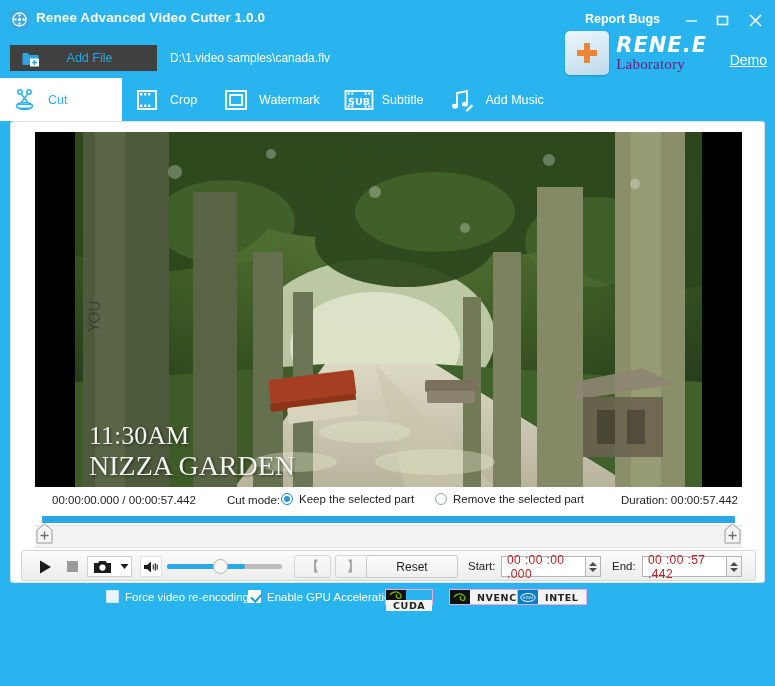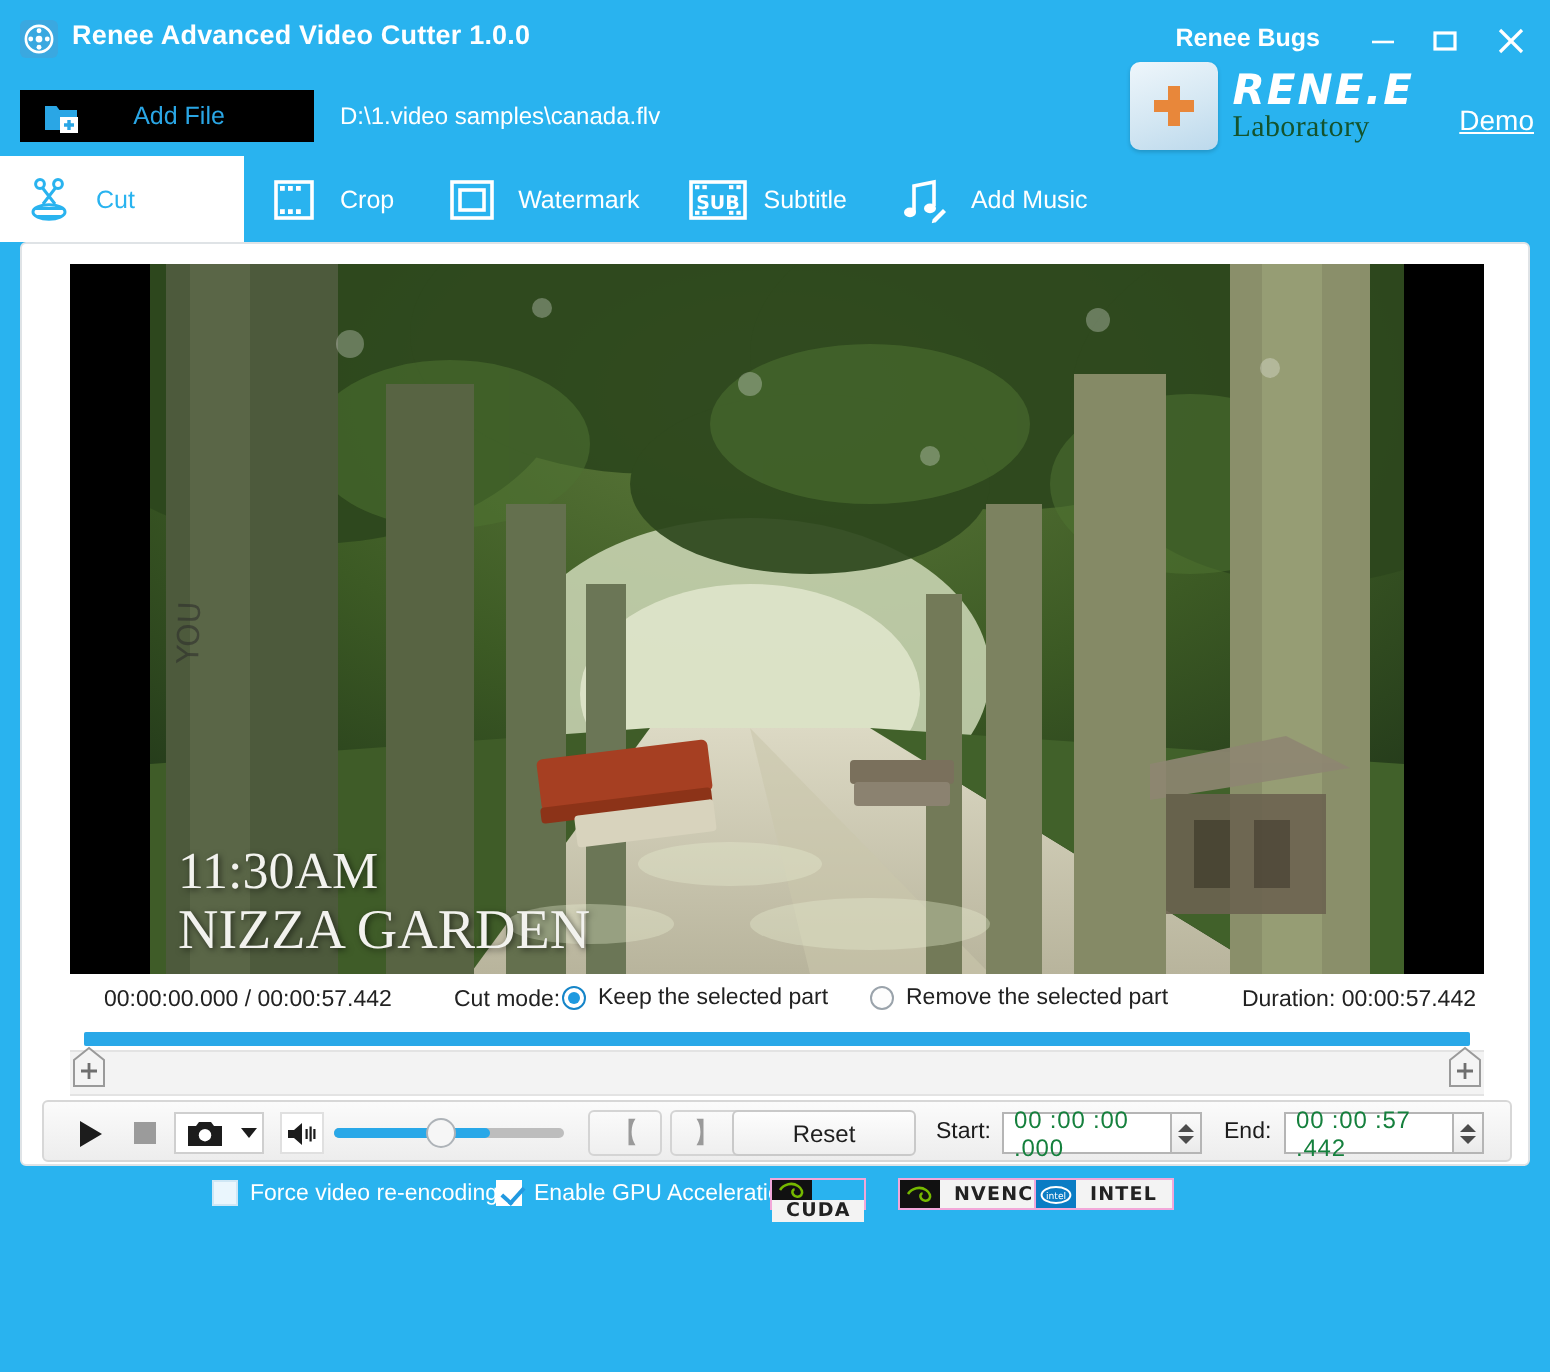--- a/index.html
+++ b/index.html
@@ -34,21 +34,21 @@
     color: #fff; display: flex; align-items: center; justify-content: center;
     cursor: pointer;
   }
   .btn-min  { right: 72px; }
   .btn-max  { right: 41px; }
   .btn-close{ right: 8px; }
 
   
   .addfile-btn {
     position: absolute; left: 10px; top: 45px; width: 147px; height: 26px;
-    background: #000000; border: none; cursor: pointer;
+    background: #404040; border: none; cursor: pointer;
     display: flex; align-items: center;
   }
   .addfile-icon { margin-left: 12px; display: flex; }
   .addfile-label {
     flex: 1; text-align: center; margin-right: 18px;
     font-size: 12.5px; color: #2aa6e5;
   }
   .file-path {
     position: absolute; left: 170px; top: 51px;
     font-size: 12px; color: #ffffff; white-space: nowrap;
@@ -66,21 +66,21 @@
     display: flex; align-items: center; justify-content: center;
     box-shadow: 0 1px 2px rgba(0,0,0,.18);
   }
   .logo-text { margin-left: 7px; line-height: 1; }
   .logo-main {
     font-family: "DejaVu Sans", sans-serif;
     font-size: 21px; font-weight: bold; font-style: italic;
     color: #ffffff; letter-spacing: 1px;
   }
   .logo-sub {
-    font-size: 15px; color: #14532d; margin-top: 1px;
+    font-size: 15px; color: #701a75; margin-top: 1px;
     font-family: "Liberation Serif", serif; letter-spacing: .2px;
   }
   .demo-link {
     position: absolute; right: 8px; top: 52px;
     font-size: 14px; color: #ffffff; text-decoration: underline;
     cursor: pointer;
   }
 
   
   .tabs {
@@ -213,21 +213,21 @@
     display: flex; align-items: center; justify-content: center;
   }
   .tf-label {
     position: absolute; top: 9px; font-size: 11.5px; color: #1c1c1c;
   }
   .lbl-start { left: 446px; }
   .lbl-end   { left: 590px; }
   .tf-box {
     position: absolute; top: 5px; height: 21px;
     background: #fff; border: 1px solid #b5b5b5;
-    font-size: 12px; color: #15803d; padding: 0 5px;
+    font-size: 12px; color: #b91c1c; padding: 0 5px;
     display: flex; align-items: center; letter-spacing: .4px;
   }
   .tf-start { left: 479px; width: 85px; }
   .tf-end   { left: 620px; width: 85px; }
   .spin {
     position: absolute; top: 5px; width: 15px; height: 21px;
     background: linear-gradient(#fbfbfb,#eaeaea);
     border: 1px solid #b5b5b5; border-left: none;
     display: flex; flex-direction: column; align-items: center; justify-content: center;
     cursor: pointer;
@@ -279,21 +279,21 @@
     <svg width="15" height="15" viewBox="0 0 16 16">
       <circle cx="8" cy="8" r="7" fill="none" stroke="#fff" stroke-width="1.4"></circle>
       <circle cx="8" cy="8" r="1.8" fill="#fff"></circle>
       <circle cx="8" cy="3.6" r="1.3" fill="#fff"></circle>
       <circle cx="8" cy="12.4" r="1.3" fill="#fff"></circle>
       <circle cx="3.6" cy="8" r="1.3" fill="#fff"></circle>
       <circle cx="12.4" cy="8" r="1.3" fill="#fff"></circle>
     </svg>
   </div>
   <div class="app-title">Renee Advanced Video Cutter 1.0.0</div>
-  <div class="report-bugs">Renee Bugs</div>
+  <div class="report-bugs">Report Bugs</div>
 
   <div class="win-btn btn-min">
     <svg width="13" height="13" viewBox="0 0 13 13">
         <line x1="1" y1="7" x2="12" y2="7" stroke="#fff" stroke-width="1.3"></line>
       </svg>
   </div>
   <div class="win-btn btn-max">
     <svg width="13" height="13" viewBox="0 0 13 13">
         <rect x="1.5" y="2.5" width="10" height="8" fill="none" stroke="#fff" stroke-width="1.6"></rect>
       </svg>

